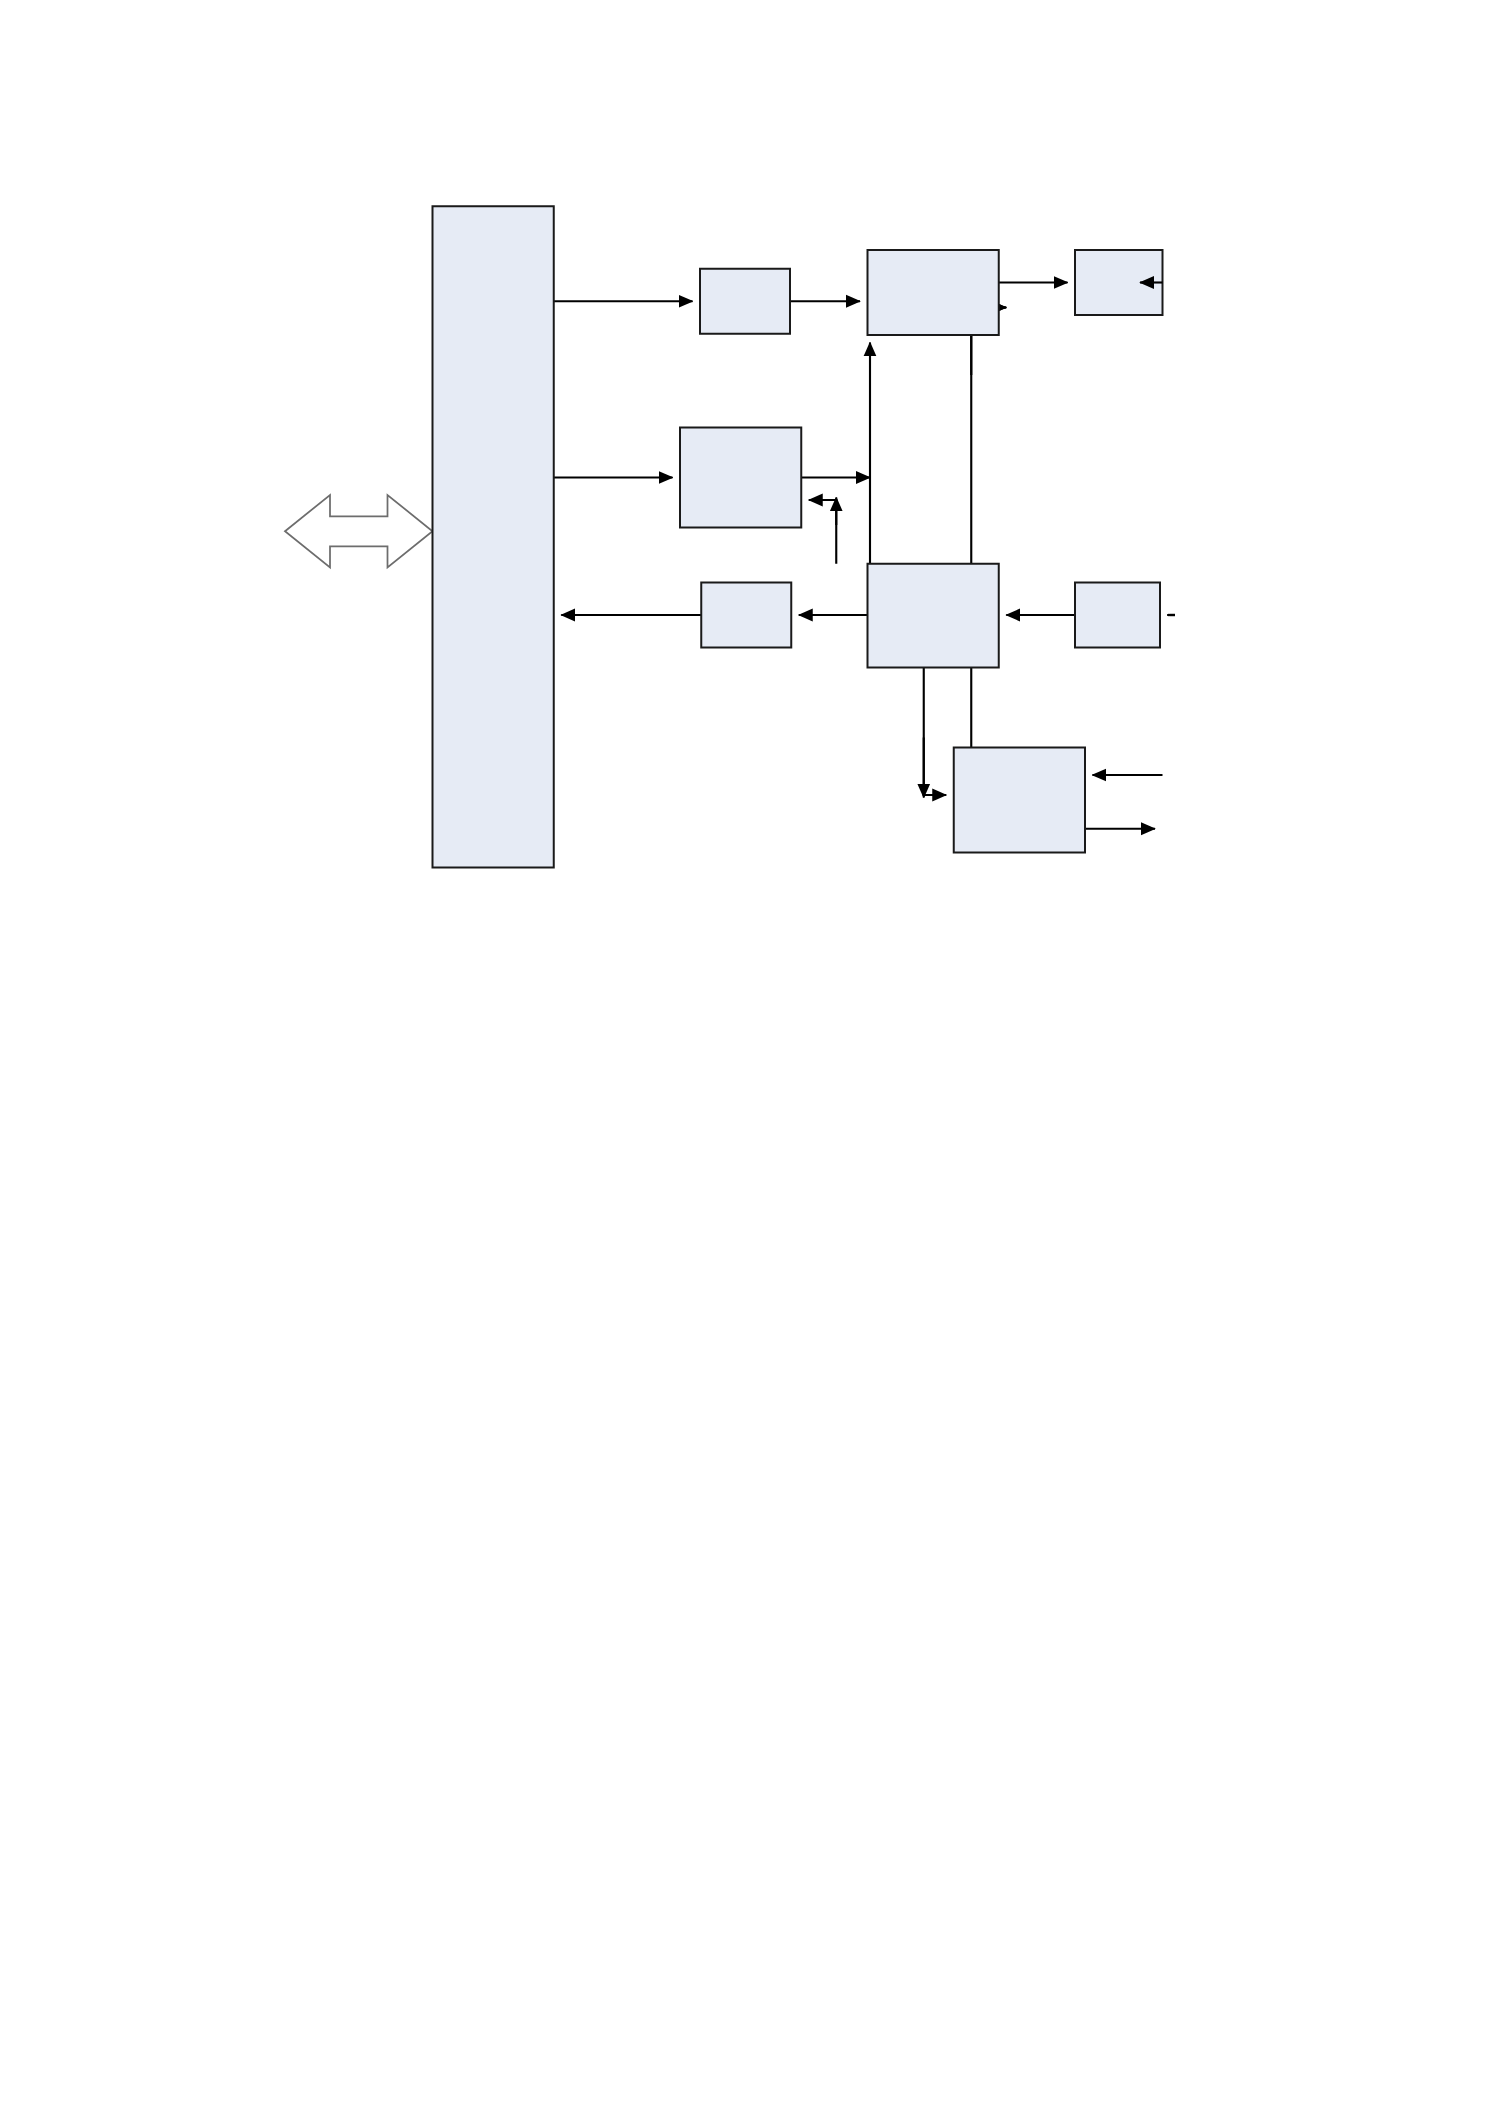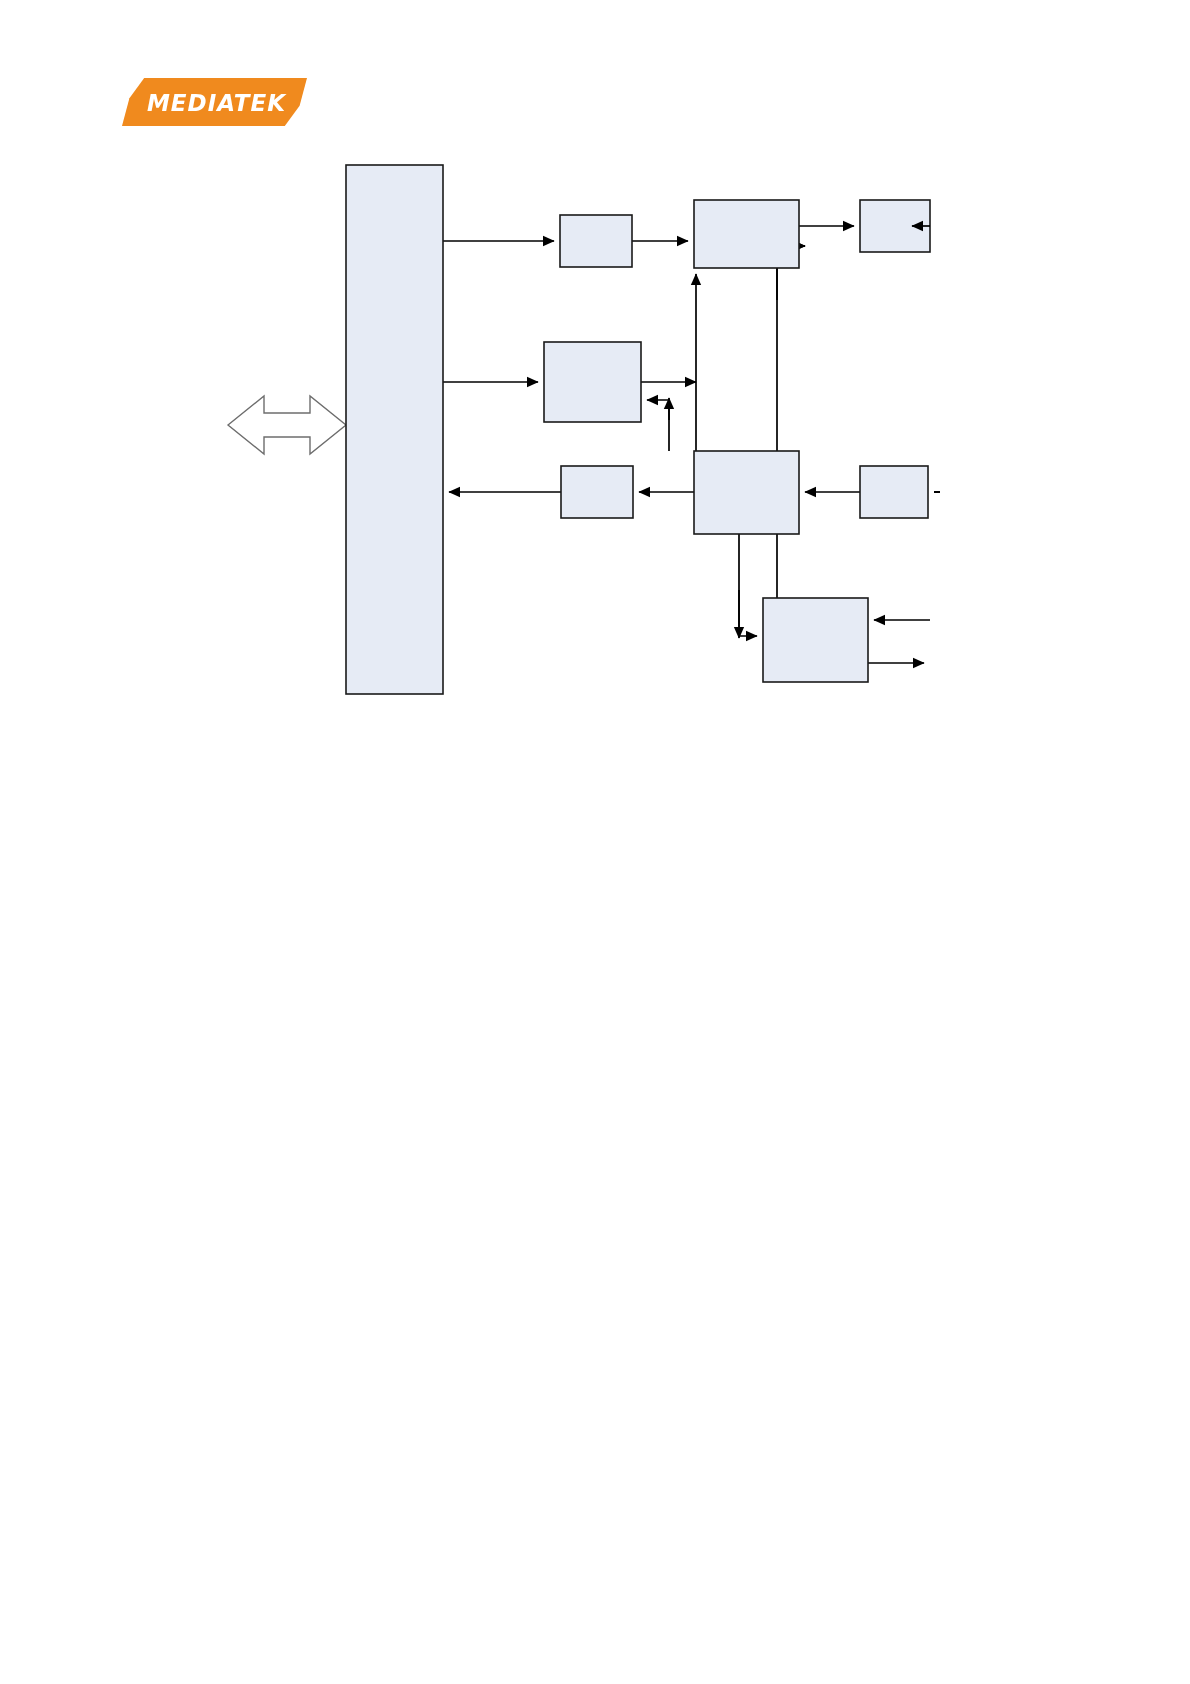--- a/index.html
+++ b/index.html
@@ -81,24 +81,20 @@
     font-family: "Liberation Sans", sans-serif;
     font-size: 11px;
     fill: #222222;
   }
 </style>
 </head>
 <body>
 
 <div id="page">
 
-  <div id="logo-wrap">
-    <div id="logo-shape" style="background: rgb(240, 138, 30);"></div>
-    <div id="logo-text" style="color: rgb(255, 255, 255);">MEDIATEK</div>
-  </div>
 
   <svg id="diagram" viewBox="0 0 1190 1684" xmlns="http://www.w3.org/2000/svg">
 
     <defs>
       <marker id="ah" viewBox="0 0 10 10" refX="9.4" refY="5" markerWidth="7" markerHeight="7" orient="auto-start-reverse">
         <path d="M 0 0.6 L 10 5 L 0 9.4 z" fill="#000000"></path>
       </marker>
     </defs>
 
     <g>

